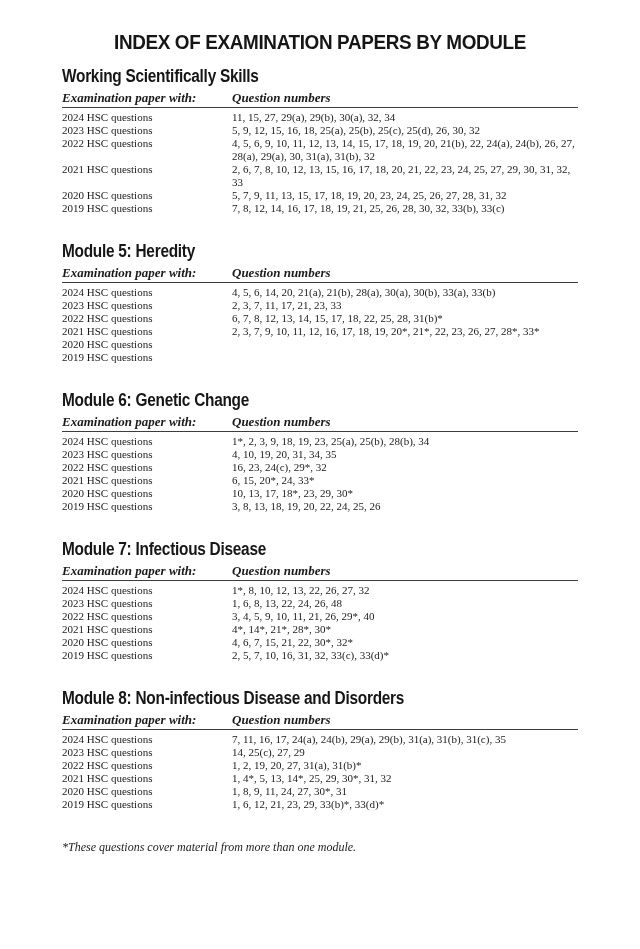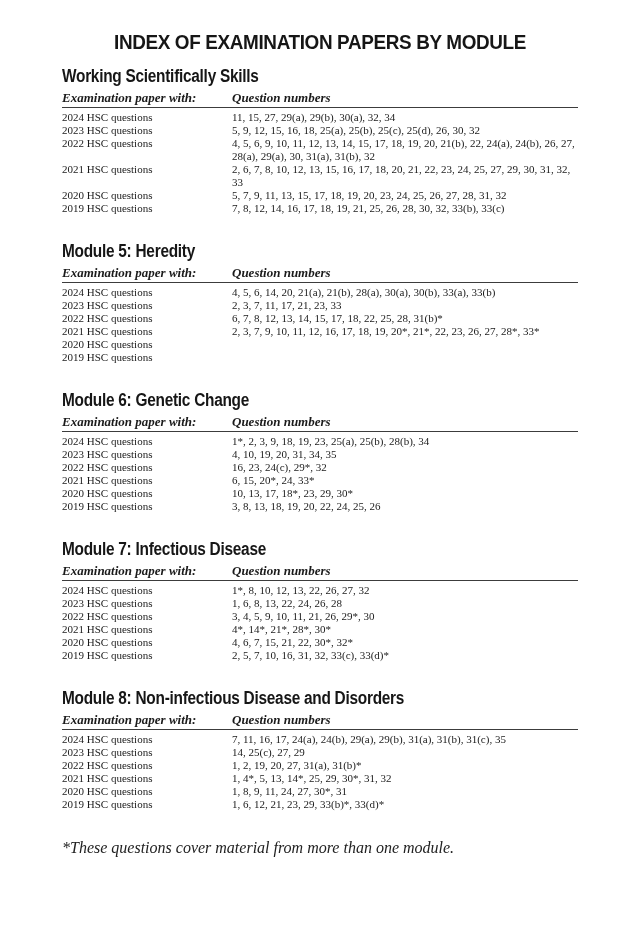--- a/index.html
+++ b/index.html
@@ -56,21 +56,21 @@
   .trow {
     display: flex;
     font-size: 11px;
     line-height: 13px;
   }
   .c1 { width: 170px; flex: 0 0 170px; }
   .c2 { flex: 1 1 auto; }
   .footnote {
     margin: 30px 0 0 0;
     font-style: italic;
-    font-size: 16px;
+    font-size: 12px;
     line-height: 13px;
     color: #222222;
   }
 </style>
 </head>
 <body>
 
 <div class="page">
 
   <h1 class="page-title">INDEX OF EXAMINATION PAPERS BY MODULE</h1>
@@ -188,25 +188,25 @@
         <span class="c1">Examination paper with:</span>
         <span class="c2">Question numbers</span>
       </div>
       <div class="tbody">
         <div class="trow">
           <span class="c1">2024 HSC questions</span>
           <span class="c2">1*, 8, 10, 12, 13, 22, 26, 27, 32</span>
         </div>
         <div class="trow">
           <span class="c1">2023 HSC questions</span>
-          <span class="c2">1, 6, 8, 13, 22, 24, 26, 28</span>
-        </div>
-        <div class="trow">
-          <span class="c1">2022 HSC questions</span>
-          <span class="c2">3, 4, 5, 9, 10, 11, 21, 26, 29*, 30</span>
+          <span class="c2">1, 6, 8, 13, 22, 24, 26, 48</span>
+        </div>
+        <div class="trow">
+          <span class="c1">2022 HSC questions</span>
+          <span class="c2">3, 4, 5, 9, 10, 11, 21, 26, 29*, 40</span>
         </div>
         <div class="trow">
           <span class="c1">2021 HSC questions</span>
           <span class="c2">4*, 14*, 21*, 28*, 30*</span>
         </div>
         <div class="trow">
           <span class="c1">2020 HSC questions</span>
           <span class="c2">4, 6, 7, 15, 21, 22, 30*, 32*</span>
         </div>
         <div class="trow">

